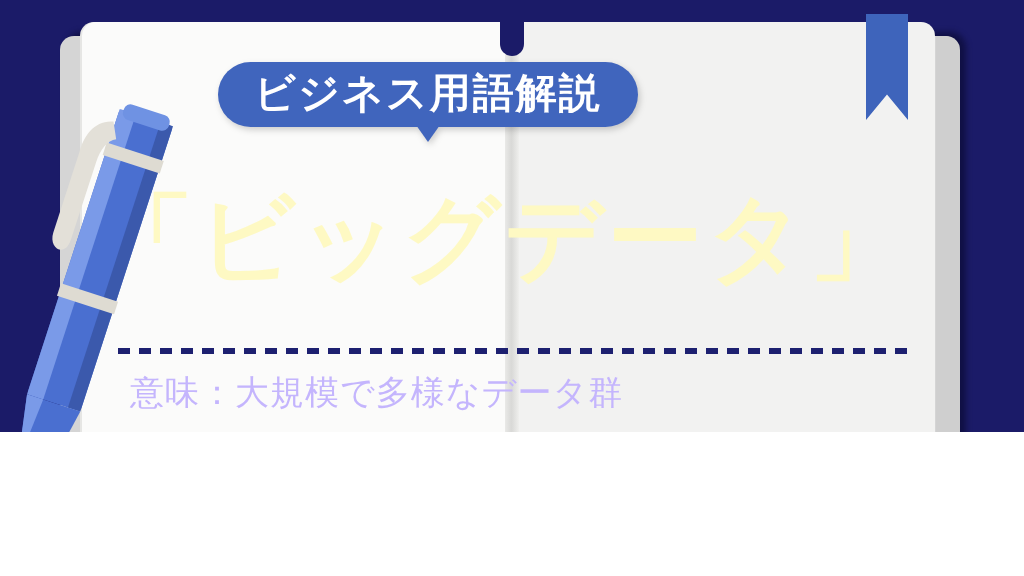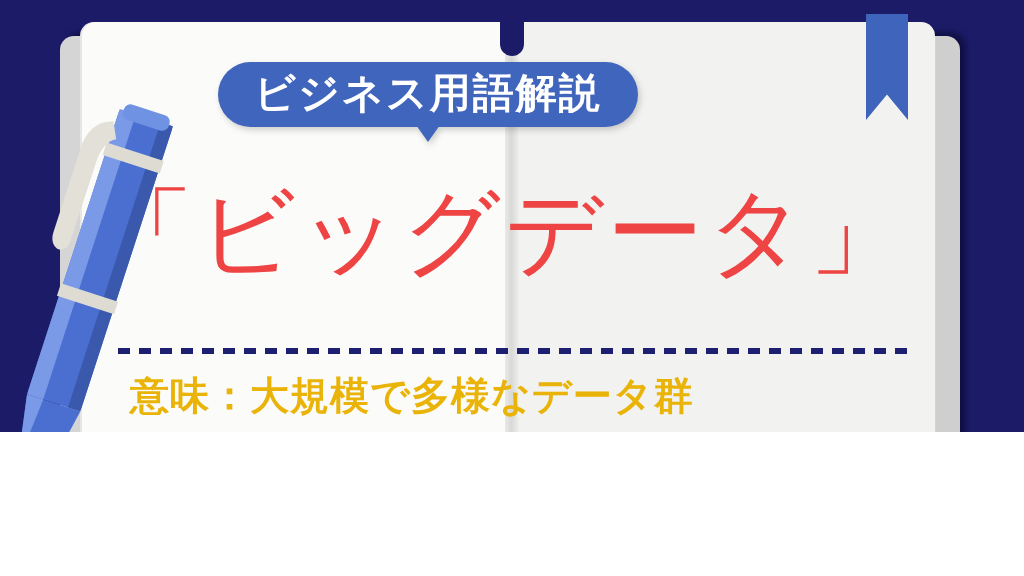--- a/index.html
+++ b/index.html
@@ -173,25 +173,25 @@
     height: 0;
     border-left: 12px solid transparent;
     border-right: 12px solid transparent;
     border-top: 17px solid #4065bd;
   }
 
   
   .term-title {
     position: absolute;
     left: 98px;
-    top: 178px;
+    top: 184px;
     width: 820px;
-    color: #ef4444;
+    color: #fef9c3;
     font-size: 96px;
-    font-weight: 400;
+    font-weight: 700;
     letter-spacing: 4px;
     line-height: 1.12;
     white-space: nowrap;
   }
 
   
   .divider {
     position: absolute;
     left: 118px;
     top: 348px;
@@ -207,23 +207,23 @@
   }
 
   
   .def-list {
     position: absolute;
     left: 130px;
     top: 368px;
     width: 800px;
   }
   .def-line {
-    color: #eab308;
-    font-size: 39px;
-    font-weight: 700;
+    color: #c4b5fd;
+    font-size: 34px;
+    font-weight: 400;
     letter-spacing: 1px;
     line-height: 1.42;
     white-space: nowrap;
   }
 
   
   .pen {
     position: absolute;
     left: -6px;
     top: 96px;

